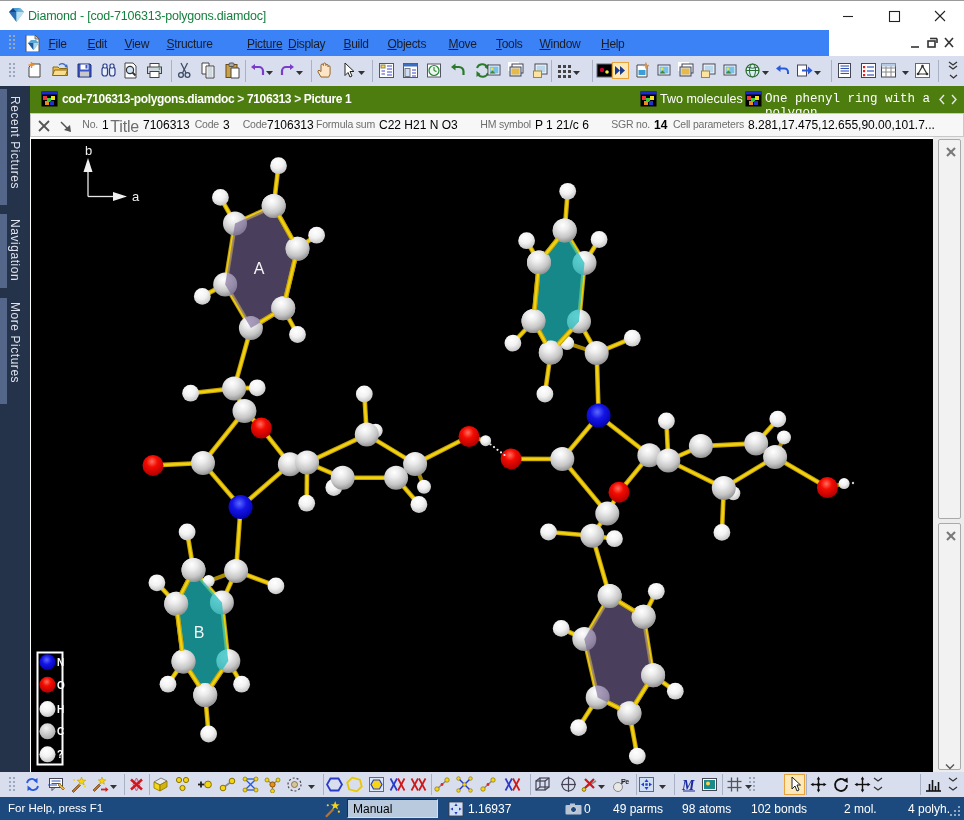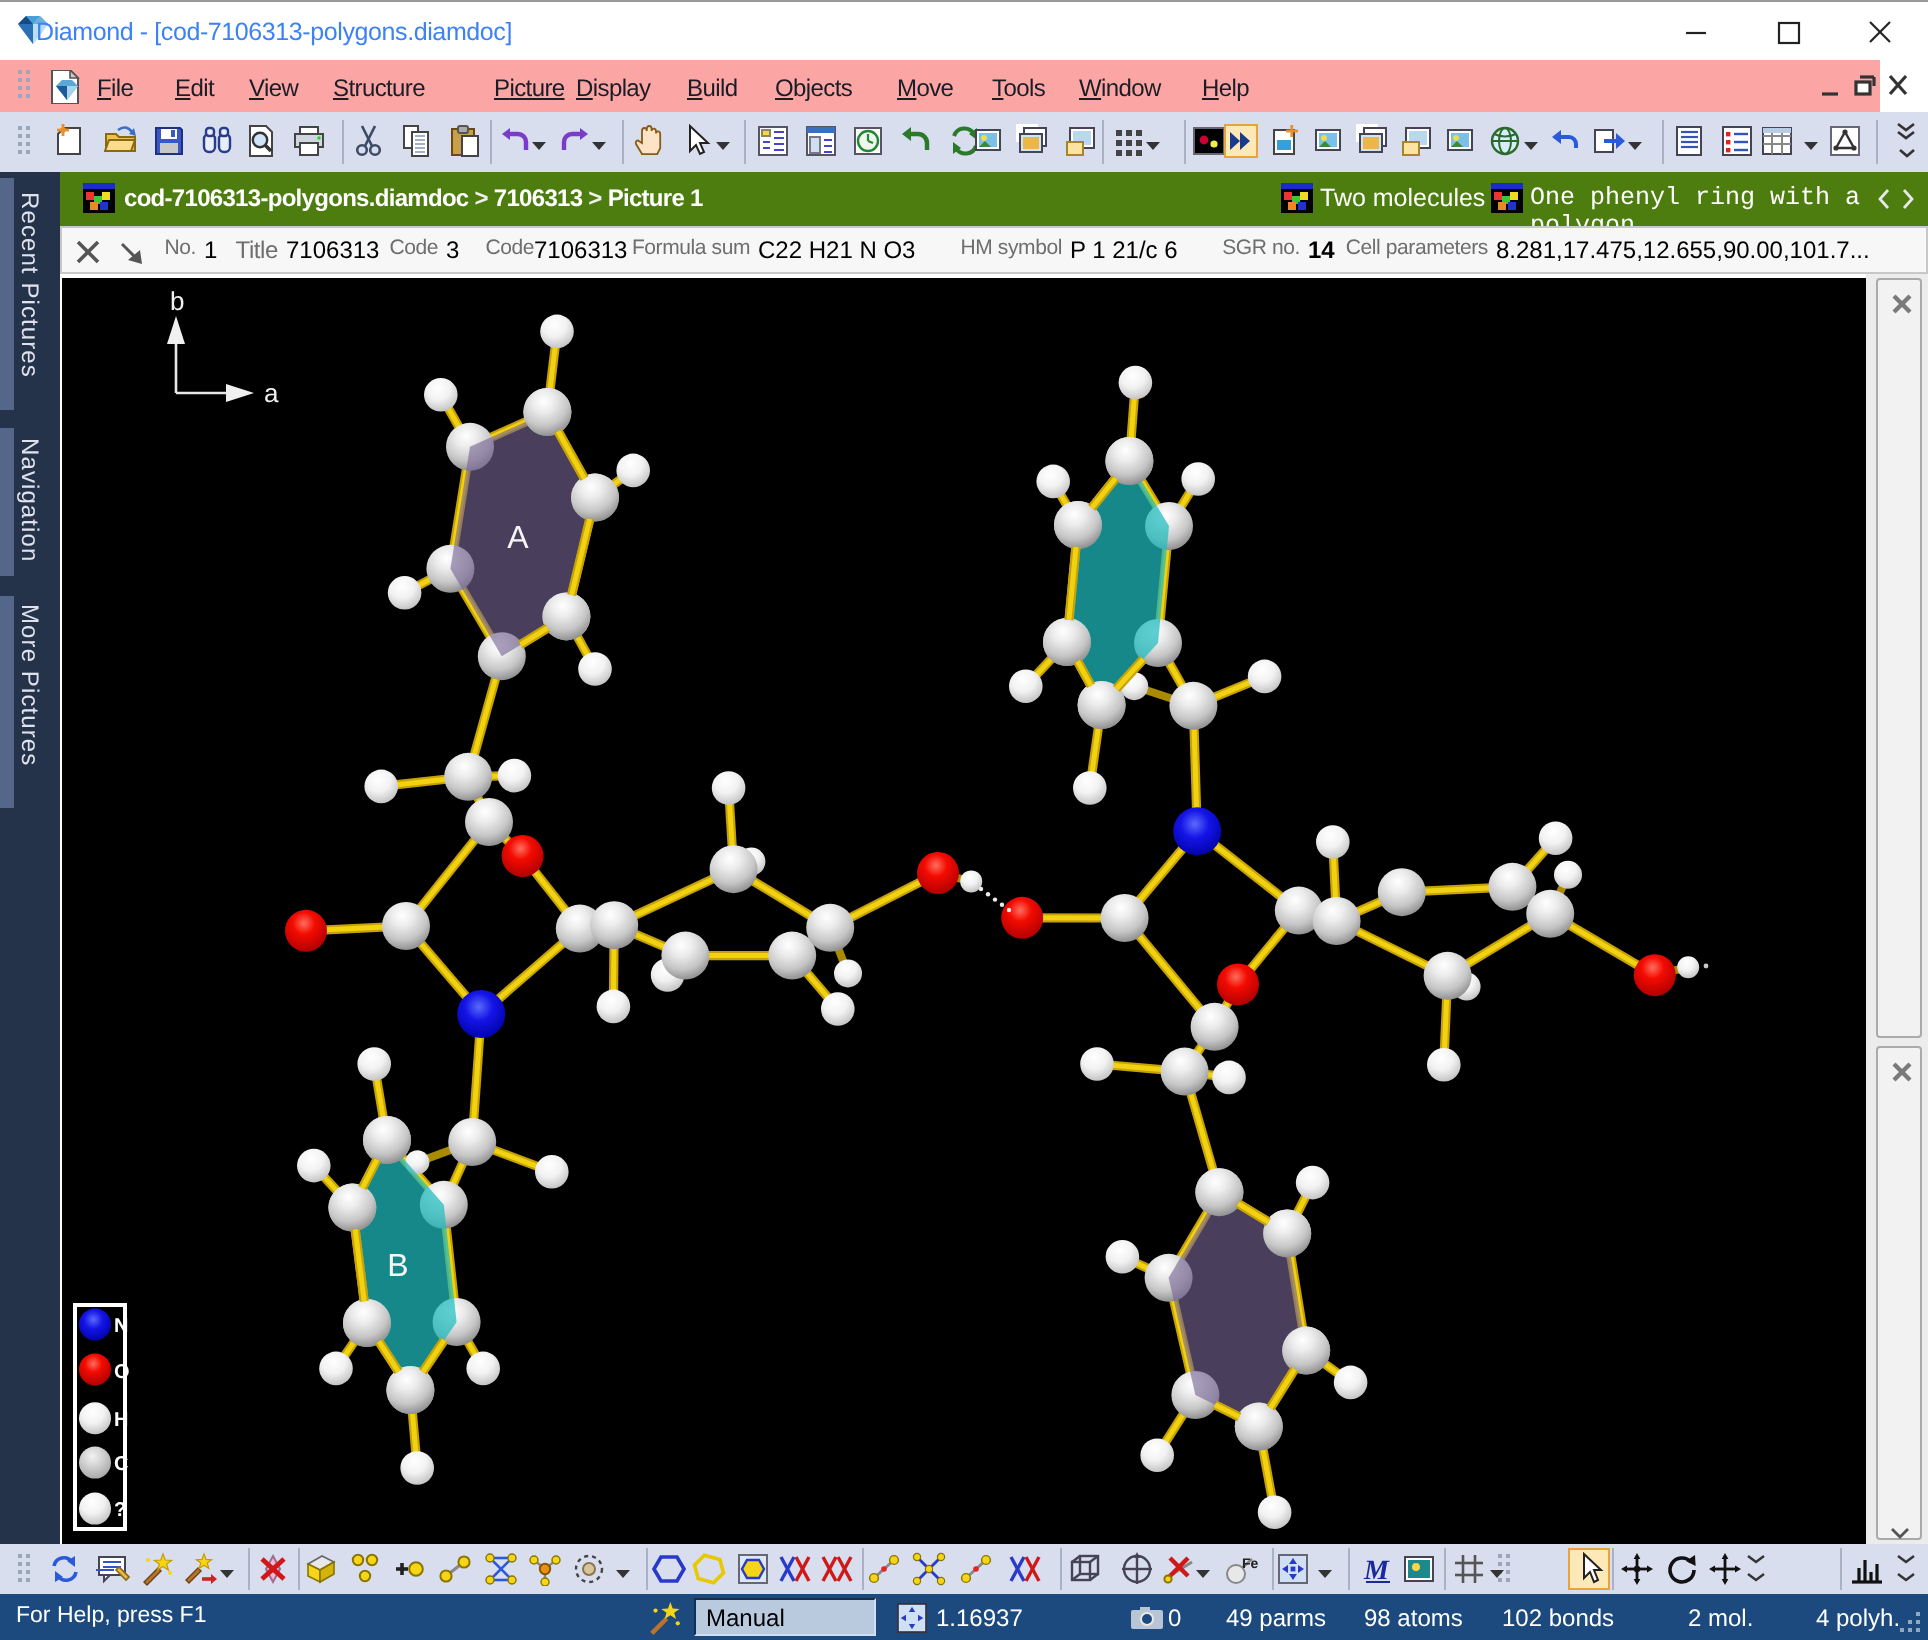--- a/index.html
+++ b/index.html
@@ -11,31 +11,31 @@
 
 <div class="abs" style="left:0;top:0;width:964px;height:30px;background:#ffffff;border-top:1px solid #9a9a9a;">
  <svg class="abs" style="left:8px;top:7px" width="17" height="15" viewBox="0 0 17 15">
   <polygon points="1,4 5,0 12,0 16,4 8.5,14" fill="#7ec3e8"></polygon>
   <polygon points="1,4 8.5,4 8.5,14" fill="#2b6fb5"></polygon>
   <polygon points="8.5,4 16,4 8.5,14" fill="#b8e0f2"></polygon>
   <polygon points="5,0 8.5,4 12,0" fill="#4a9fd8"></polygon>
   <polygon points="1,4 5,0 8.5,4" fill="#144a86"></polygon>
   <polygon points="8.5,4 12,0 16,4" fill="#6ab1dd"></polygon>
  </svg>
- <div class="abs" style="left:18px;top:8px;font-size:12.5px;letter-spacing:-0.2px;color:#3b82f6;">Diamond - [cod-7106313-polygons.diamdoc]</div>
+ <div class="abs" style="left:28px;top:8px;font-size:12.5px;letter-spacing:-0.2px;color:#15803d;">Diamond - [cod-7106313-polygons.diamdoc]</div>
  <svg class="abs" style="left:828px;top:0" width="136 " height="30" viewBox="0 0 136 30">
   <g stroke="#222" stroke-width="1.1" fill="none">
    <line x1="15" y1="15.5" x2="25" y2="15.5"></line>
    <rect x="61.5" y="10.5" width="10" height="10"></rect>
    <line x1="107" y1="10" x2="117" y2="20"></line>
           <line x1="117" y1="10" x2="107" y2="20"></line>
   </g>
  </svg>
 </div>
-    <div class="abs" style="left:0;top:30px;width:940px;height:26px;background:#fca5a5;">
+    <div class="abs" style="left:0;top:30px;width:829px;height:26px;background:#3b82f6;">
 <svg class="abs" style="left:8px;top:4px" width="10" height="18">
         <g fill="#9aa7bd">
           <rect x="1" y="1" width="2" height="2"></rect>
           <rect x="5" y="1" width="2" height="2"></rect>
           <rect x="1" y="5" width="2" height="2"></rect>
           <rect x="5" y="5" width="2" height="2"></rect>
           <rect x="1" y="9" width="2" height="2"></rect>
           <rect x="5" y="9" width="2" height="2"></rect>
           <rect x="1" y="13" width="2" height="2"></rect>
           <rect x="5" y="13" width="2" height="2"></rect>
@@ -806,21 +806,21 @@
           <line x1="2" y1="2" x2="12" y2="12"></line>
           <line x1="12" y1="2" x2="2" y2="12"></line>
         </g>
         <g stroke="#555" stroke-width="1.5">
           <line x1="24" y1="3" x2="33" y2="12"></line>
         </g>
         <polygon points="34,13 27,11 33,6" fill="#555"></polygon>
       </svg>
 <div class="abs" style="left:67px;top:4px;color:#6e6e6e;font-size:10.5px;letter-spacing:-0.2px;transform:translateX(-100%);white-space:nowrap;">No.</div>
 <div class="abs" style="left:71px;top:4px;color:#000;white-space:nowrap;">1</div>
-<div class="abs" style="left:108px;top:4px;color:#6e6e6e;font-size:12px;letter-spacing:-0.2px;transform:translateX(-100%);white-space:nowrap;">Title</div>
+<div class="abs" style="left:108px;top:4px;color:#6e6e6e;font-size:16px;letter-spacing:-0.2px;transform:translateX(-100%);white-space:nowrap;">Title</div>
 <div class="abs" style="left:112px;top:4px;color:#000;white-space:nowrap;">7106313</div>
 <div class="abs" style="left:188px;top:4px;color:#6e6e6e;font-size:10.5px;letter-spacing:-0.2px;transform:translateX(-100%);white-space:nowrap;">Code</div>
 <div class="abs" style="left:192px;top:4px;color:#000;white-space:nowrap;">3</div>
 <div class="abs" style="left:236px;top:4px;color:#6e6e6e;font-size:10.5px;letter-spacing:-0.2px;transform:translateX(-100%);white-space:nowrap;">Code</div>
 <div class="abs" style="left:236px;top:4px;color:#000;white-space:nowrap;">7106313</div>
 <div class="abs" style="left:344px;top:4px;color:#6e6e6e;font-size:10.5px;letter-spacing:-0.2px;transform:translateX(-100%);white-space:nowrap;">Formula sum</div>
 <div class="abs" style="left:348px;top:4px;color:#000;white-space:nowrap;">C22 H21 N O3</div>
 <div class="abs" style="left:500px;top:4px;color:#6e6e6e;font-size:10.5px;letter-spacing:-0.2px;transform:translateX(-100%);white-space:nowrap;">HM symbol</div>
 <div class="abs" style="left:504px;top:4px;color:#000;white-space:nowrap;">P 1 21/c 6</div>
 <div class="abs" style="left:619px;top:4px;color:#6e6e6e;font-size:10.5px;letter-spacing:-0.2px;transform:translateX(-100%);white-space:nowrap;">SGR no.</div>

